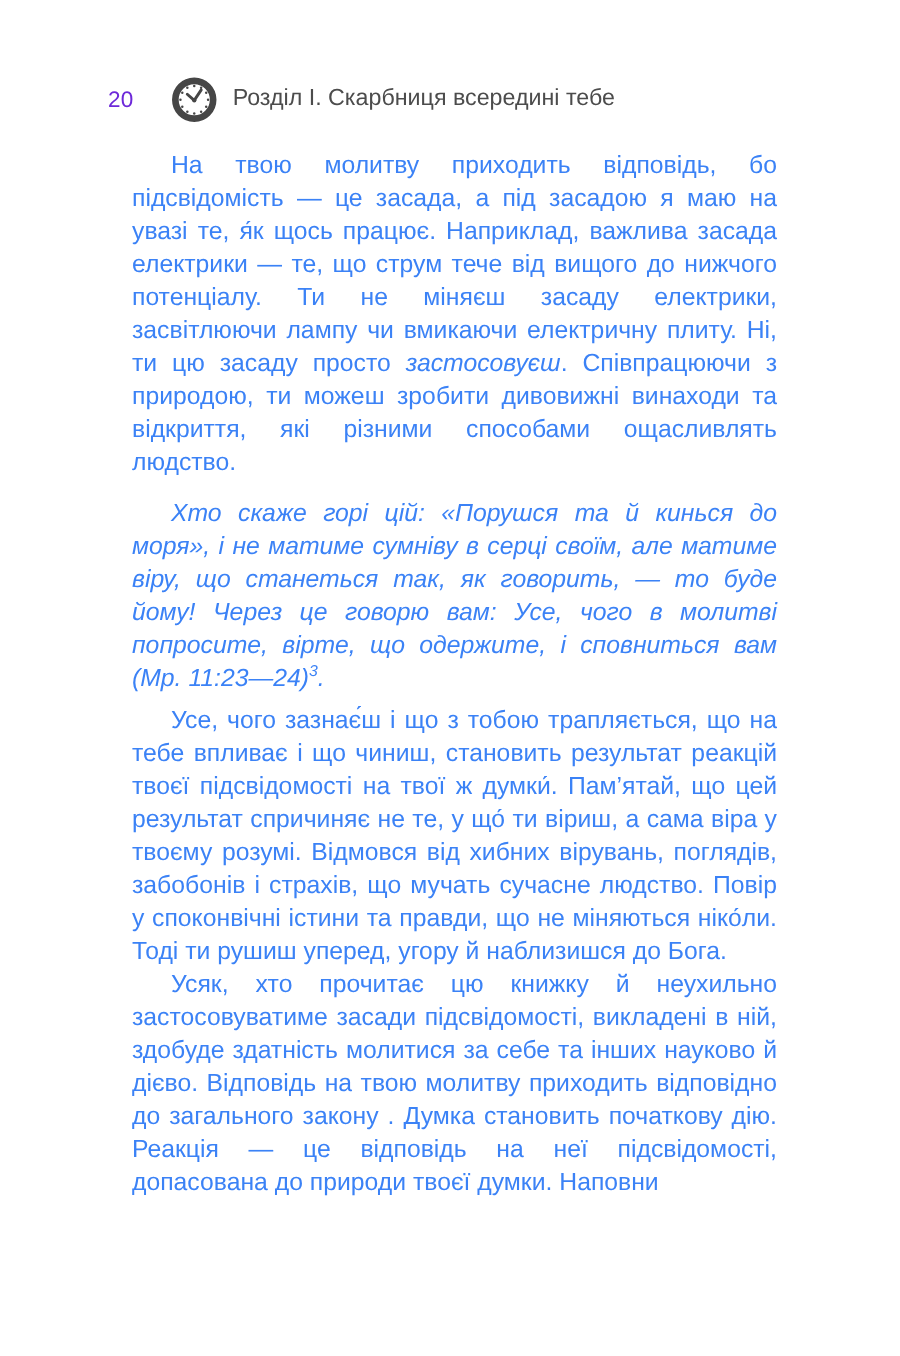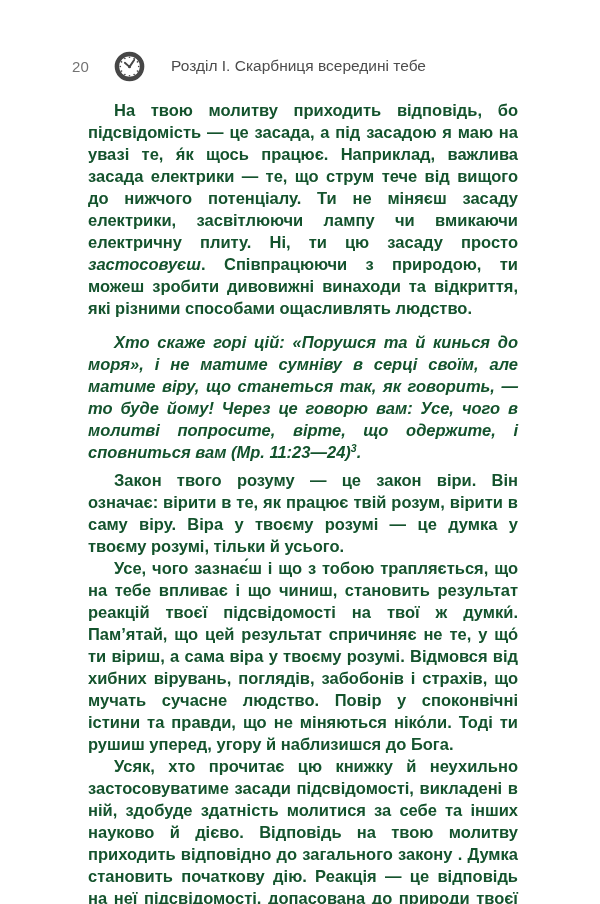--- a/index.html
+++ b/index.html
@@ -19,52 +19,51 @@
     position: absolute;
     left: 72px;
     top: 50px;
     height: 32px;
     display: flex;
     align-items: center;
     color: #4c4c4c;
   }
   .page-number {
     font-size: 15px;
-    color: #737373;
+    color: #6d28d9;
     letter-spacing: 0.2px;
   }
   .clock-icon {
     display: inline-flex;
     width: 31px;
     height: 31px;
     margin-left: 25px;
   }
   .chapter-title {
     font-size: 15.5px;
     color: #4c4c4c;
-    margin-left: 26px;
+    margin-left: 10px;
     white-space: nowrap;
   }
   .text-body {
     position: absolute;
     left: 88px;
     top: 99px;
     width: 430px;
     color: #3d3d3d;
     hyphens: auto;
     -webkit-hyphens: auto;
   }
   .text-body p {
     margin: 0;
     font-size: 16.5px;
     line-height: 22px;
     text-align: justify;
     text-indent: 26px;
-    color: #14532d;
-    font-weight: bold;
+    color: #3b82f6;
   }
   .text-body p.quote {
     font-style: italic;
     margin-top: 12px;
     margin-bottom: 6px;
   }
   .text-body em {
     font-style: italic;
   }
   .text-body sup {
@@ -103,18 +102,17 @@
         <circle cx="16" cy="16.4" r="1.5" fill="#464646"></circle>
       </svg>
     </span>
 
     <span class="chapter-title">Розділ І. Скарбниця всередині тебе</span>
   </header>
 
   <main class="text-body" id="text-body">
       <p class="body">На твою молитву приходить відповідь, бо підсвідомість — це засада, а під засадою я маю на увазі те, я́к щось працює. Наприклад, важлива засада електрики — те, що струм тече від вищого до нижчого потенціалу. Ти не міняєш засаду електрики, засвітлюючи лампу чи вмикаючи електричну плиту. Ні, ти цю засаду просто <em>застосовуєш</em>. Співпрацюючи з природою, ти можеш зробити дивовижні винаходи та відкриття, які різними способами ощасливлять людство.</p>
       <p class="quote">Хто скаже горі цій: «Порушся та й кинься до моря», і не матиме сумніву в серці своїм, але матиме віру, що станеться так, як говорить, — то буде йому! Через це говорю вам: Усе, чого в молитві попросите, вірте, що одержите, і сповниться вам (Мр. 11:23—24)<sup>3</sup>.</p>
-      <p class="body">Закон твого розуму — це закон віри. Він означає: вірити в те, як працює твій розум, вірити в саму віру. Віра у твоєму розумі — це думка у твоєму розумі, тільки й усього.</p>
       <p class="body">Усе, чого зазнає́ш і що з тобою трапляється, що на тебе впливає і що чиниш, становить результат реакцій твоєї підсвідомості на твої ж думки́. Пам’ятай, що цей результат спричиняє не те, у що́ ти віриш, а сама віра у твоєму розумі. Відмовся від хибних вірувань, поглядів, забобонів і страхів, що мучать сучасне людство. Повір у споконвічні істини та правди, що не міняються ніко́ли. Тоді ти рушиш уперед, угору й наблизишся до Бога.</p>
       <p class="body">Усяк, хто прочитає цю книжку й неухильно застосовуватиме засади підсвідомості, викладені в ній, здобуде здатність молитися за себе та інших науково й дієво. Відповідь на твою молитву приходить відповідно до загального закону . Думка становить початкову дію. Реакція — це відповідь на неї підсвідомості, допасована до природи твоєї думки. Наповни</p>
     </main>
 
 </div>
 
 </body></html>

